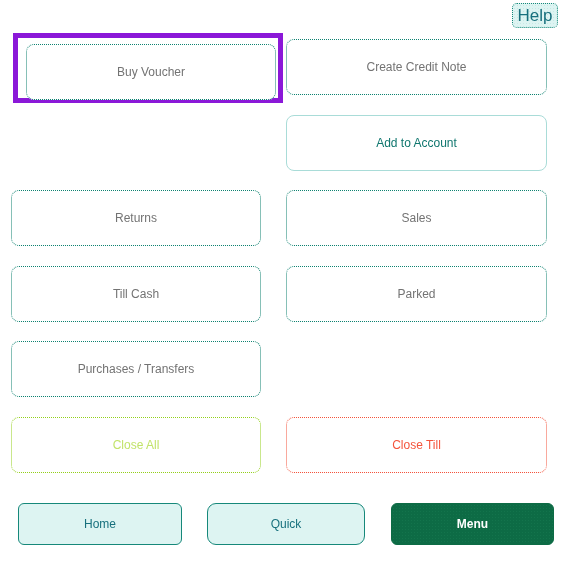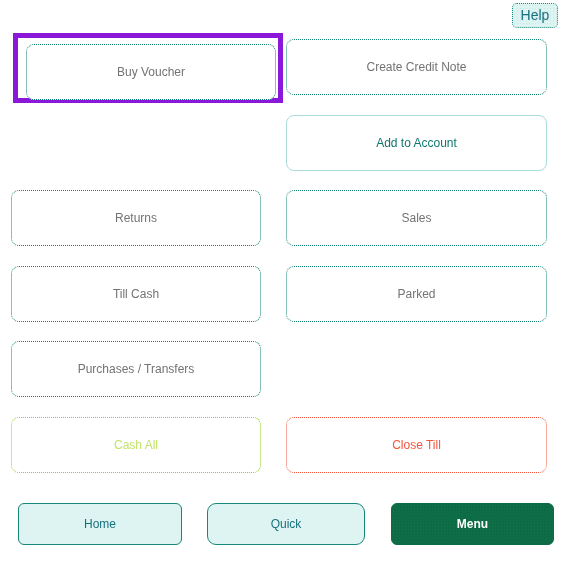--- a/index.html
+++ b/index.html
@@ -30,21 +30,21 @@
     top: 0;
     width: 46px;
     height: 25px;
     box-sizing: border-box;
     border: 1px dotted #16887a;
     border-radius: 5px;
     background-color: #ddf4f2;
     background-image: radial-gradient(#c6e9e6 0.5px, transparent 0.6px);
     background-size: 3px 3px;
     color: #17707d;
-    font-size: 14px;
+    font-size: 17px;
     line-height: 23px;
     text-align: center;
     cursor: pointer;
     user-select: none;
   }
 
   
   .grid {
     position: absolute;
     top: 39px;
@@ -205,21 +205,21 @@
   </div>
 
   <div class="grid-row">
     <div class="cell left">
       <div class="btn">Purchases / Transfers</div>
     </div>
   </div>
 
   <div class="grid-row">
     <div class="cell left">
-      <div class="btn warn">Cash All</div>
+      <div class="btn warn">Close All</div>
     </div>
     <div class="cell right">
       <div class="btn danger">Close Till</div>
     </div>
   </div>
 
 </div>
 
 <div class="bottom-row">
   <div class="nav-btn tint nav-home">Home</div>

